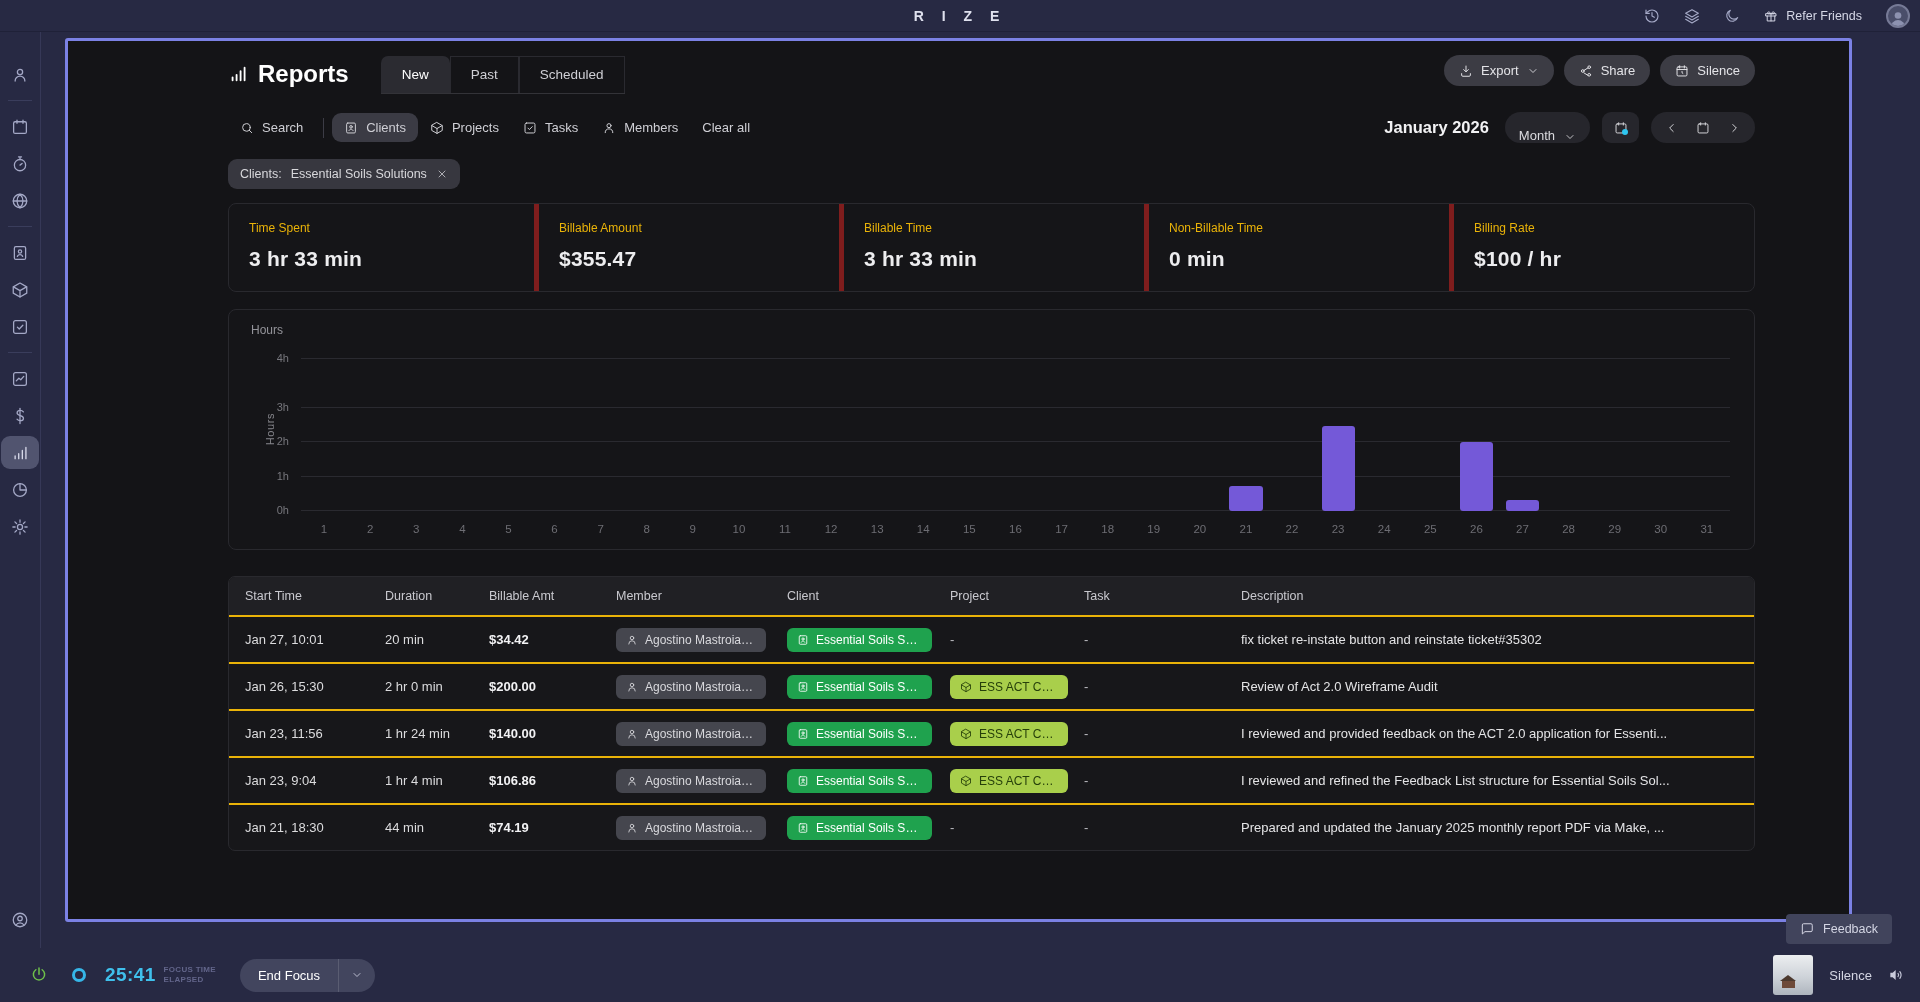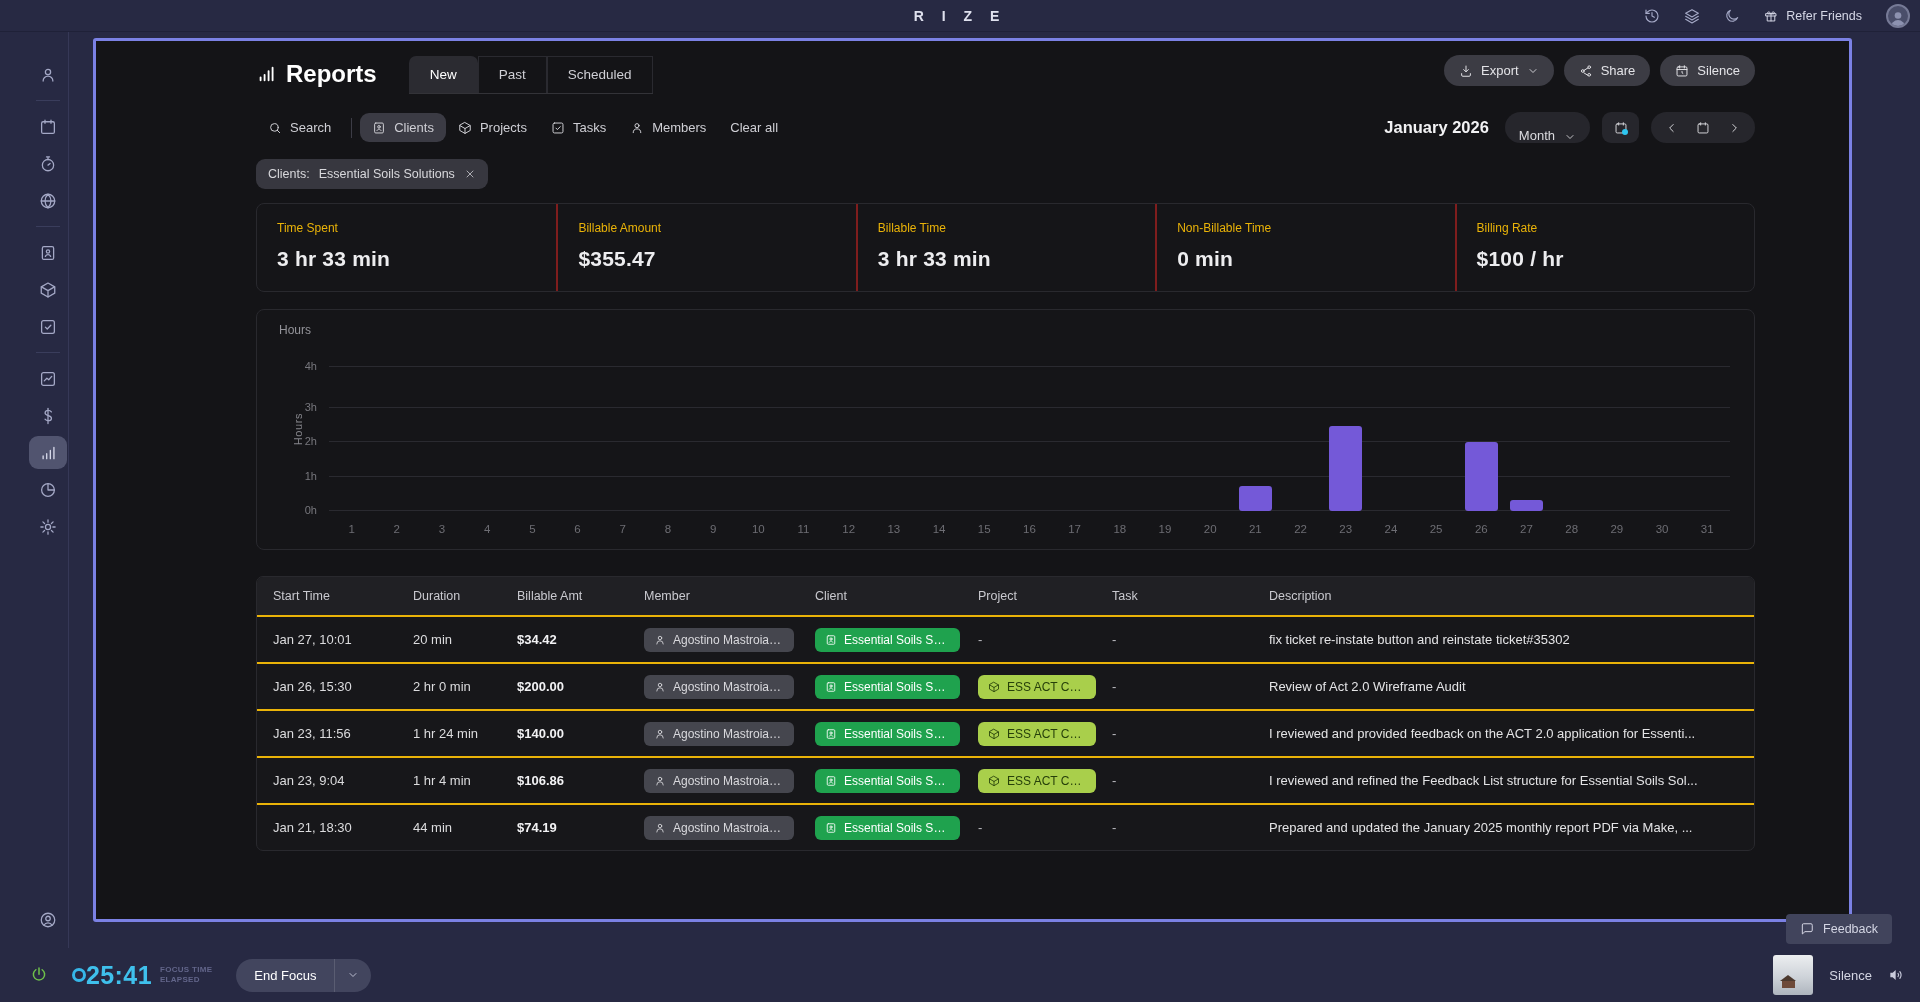--- a/index.html
+++ b/index.html
@@ -11,21 +11,21 @@
   
   .topbar{height:32px;position:relative;display:flex;align-items:center;color:#a6aac8;border-bottom:1px solid #1f2138;}
   .brand{position:absolute;left:50%;transform:translateX(-50%);letter-spacing:7px;font-size:14px;font-weight:600;color:#dfe1ee;}
   .tb-right{position:absolute;right:10px;top:0;height:32px;display:flex;align-items:center;gap:24px;}
   .tb-icon{color:#a6aac8;cursor:pointer;display:flex;}
   .refer{display:flex;align-items:center;gap:8px;font-size:12.5px;color:#d5d7e6;cursor:pointer;}
   .avatar{width:24px;height:24px;border-radius:50%;background:#4a4e6a;border:2px solid #767a96;overflow:hidden;position:relative;cursor:pointer;}
   .avatar svg{width:20px;height:20px;margin:2px auto 0;}
 
   
-  .mid{display:flex;height:916px;padding-left:28px;}
+  .mid{display:flex;height:916px;}
   .sidebar{width:41px;border-right:1px solid #363857;display:flex;flex-direction:column;align-items:center;padding-top:26px;color:#a4a8c6;}
   .sb-item{width:36px;height:33px;display:flex;align-items:center;justify-content:center;margin-bottom:4px;cursor:pointer;border-radius:9px;}
   .sb-item.active{background:#51546f;color:#dcdeee;width:38px;}
   .sb-div{width:24px;height:1px;background:#3a3d5c;margin:5px 0 9px;}
   .sb-bottom{margin-top:auto;margin-bottom:12px;}
 
   .workspace{flex:1;position:relative;}
   .panel{position:absolute;top:6px;left:24px;right:68px;bottom:26px;background:#141417;border:3px solid #7b81e4;border-radius:3px;padding:0 94px 0 160px;overflow:hidden;}
 
   
@@ -51,21 +51,21 @@
   .nav-pill{background:#26262c;border-radius:16px;height:31px;display:flex;align-items:center;gap:17px;padding:0 14px;color:#d5d5d9;}
   .nav-pill span{display:flex;cursor:pointer;}
 
   
   .chip-row{margin-top:16px;}
   .chip{display:inline-flex;align-items:center;gap:9px;background:#37373f;border-radius:9px;padding:8px 12px;font-size:12.5px;color:#d8d8dc;}
   .chip .x{display:flex;cursor:pointer;color:#c2c2c8;}
 
   
   .stats{margin-top:14px;border:1px solid #29292e;border-radius:8px;display:grid;grid-template-columns:repeat(5,1fr);background:#151518;}
-  .stat{padding:17px 20px 20px;border-left:2px solid #7f1d1d;}
+  .stat{padding:17px 20px 20px;border-left:5px solid #7f1d1d;}
   .stat:first-child{border-left:none;}
   .stat .lbl{font-size:12px;color:#eab308;}
   .stat .val{margin-top:12px;font-size:21px;font-weight:700;color:#ededef;letter-spacing:.2px;}
 
   
   .chart-card{margin-top:17px;border:1px solid #29292e;border-radius:8px;padding:13px 20px 14px 16px;background:#151518;}
   .chart-title{font-size:12px;color:#94949a;margin-left:6px;}
   .chart-wrap{margin-top:22px;margin-left:56px;margin-right:4px;position:relative;}
   .ylabel{position:absolute;left:-47px;top:64px;transform:rotate(-90deg);transform-origin:center;font-size:11px;color:#86868c;letter-spacing:.6px;}
   .plot{height:152px;position:relative;}
@@ -93,21 +93,21 @@
   .pill-client{background:#1fa24e;color:#fff;max-width:145px;}
   .pill-project{background:#a9cf4b;color:#26400a;font-weight:500;}
 
   
   .feedback{position:absolute;right:28px;bottom:4px;background:#41445c;color:#d4d6e4;border-radius:4px;padding:8px 14px;font-size:12.5px;display:flex;gap:9px;align-items:center;z-index:5;border:none;cursor:pointer;font-family:inherit;}
 
   
   .bottombar{height:54px;display:flex;align-items:center;position:relative;background:#272943;}
   .power{margin-left:30px;color:#6fc24a;cursor:pointer;display:flex;}
   .ring{margin-left:24px;width:14px;height:14px;border:3px solid #36b6e8;border-radius:50%;}
-  .timer{margin-left:0;color:#3fc0ec;font-size:25px;font-weight:700;letter-spacing:.4px;}
+  .timer{margin-left:19px;color:#3fc0ec;font-size:19px;font-weight:700;letter-spacing:.4px;}
   .t-caption{margin-left:8px;display:flex;flex-direction:column;font-size:8px;color:#62658a;line-height:1.25;letter-spacing:.3px;font-weight:700;}
   .end-focus{margin-left:24px;display:flex;background:#42455e;border-radius:17px;overflow:hidden;color:#fff;}
   .ef-main{padding:9px 18px;font-size:13px;cursor:pointer;}
   .ef-chev{padding:9px 12px;border-left:1px solid rgba(255,255,255,.13);display:flex;align-items:center;color:#cdd0e2;cursor:pointer;}
   .bb-right{position:absolute;right:16px;display:flex;align-items:center;gap:16px;}
   .thumb{width:40px;height:40px;border-radius:3px;position:relative;overflow:hidden;background:linear-gradient(180deg,#eceef0 0%,#ced3d9 55%,#aeb5be 100%);}
   .thumb i{position:absolute;left:9px;bottom:7px;width:13px;height:8px;background:#6e4a39;}
   .thumb i:before{content:"";position:absolute;left:-2px;top:-5px;border-left:8px solid transparent;border-right:8px solid transparent;border-bottom:6px solid #4c392e;}
   .silence{font-size:13px;color:#d3d5e2;}
   .speaker{color:#c9cbdc;cursor:pointer;display:flex;}
@@ -460,21 +460,21 @@
                 </div>
                 <div class="gridline" style="bottom: 34.5px;">
                   <span class="ytick">1h</span>
                 </div>
                 <div class="gridline" style="bottom: 69px;">
                   <span class="ytick">2h</span>
                 </div>
                 <div class="gridline" style="bottom: 103.5px;">
                   <span class="ytick">3h</span>
                 </div>
-                <div class="gridline" style="bottom: 144px;">
+                <div class="gridline" style="bottom: 152px;">
                   <span class="ytick">4h</span>
                 </div>
               </div>
             <div class="bars">
                 <div class="bar-col"></div>
                 <div class="bar-col"></div>
                 <div class="bar-col"></div>
                 <div class="bar-col"></div>
                 <div class="bar-col"></div>
                 <div class="bar-col"></div>

